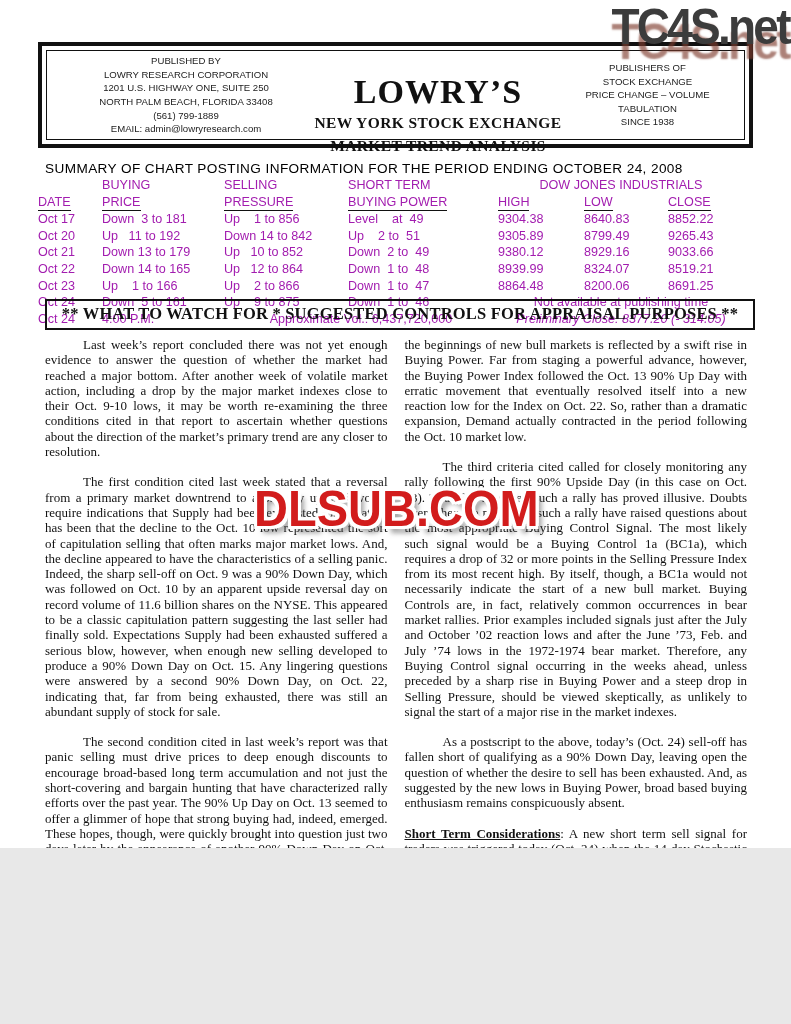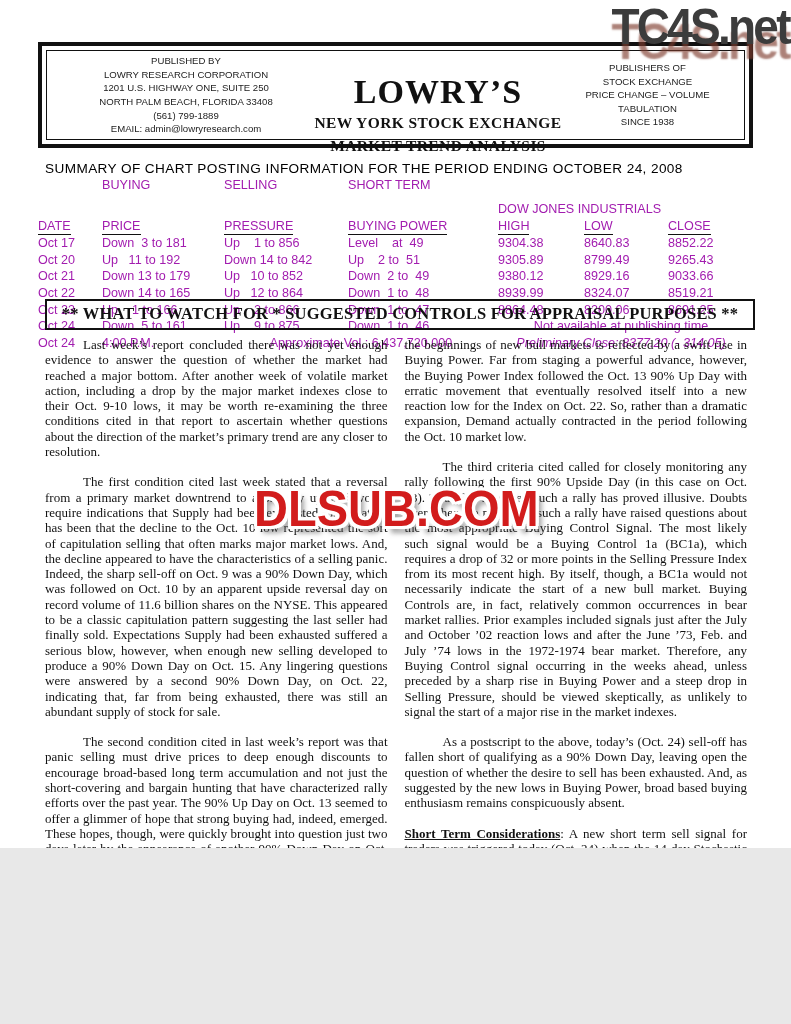--- a/index.html
+++ b/index.html
@@ -49,21 +49,21 @@
   .posting-table {
     position: absolute; top: 177px; left: 38px; width: 710px;
     display: grid;
     grid-template-columns: 64px 122px 124px 150px 86px 84px 76px;
     font-family: "Liberation Sans", sans-serif;
     font-size: 12.6px; line-height: 16.6px; color:#a21caf;
     white-space: pre;
   }
   .posting-table .cell { overflow: visible; }
   .hdr-u { display:inline-block; border-bottom: 1px solid #111; padding-bottom: 0px; }
-  .span-dji { grid-column: 5 / 8; text-align: left; margin-top: 24px; }
+  .span-dji { grid-column: 5 / 8; text-align: center; }
   .span-vol { grid-column: 3 / 5; text-align: center; }
   .span-note { grid-column: 5 / 8; text-align: center; }
   .span-prelim { grid-column: 5 / 8; text-align: center; white-space: nowrap; font-style: italic; }
   
   .banner {
     position: absolute; top: 299px; left: 45px; width: 710px;
     border: 2px solid #111; text-align: center; padding: 3px 0 4px 0;
     font-family: "Liberation Serif", serif;
     font-size: 16.5px; font-weight: bold; letter-spacing: .2px;
   }

